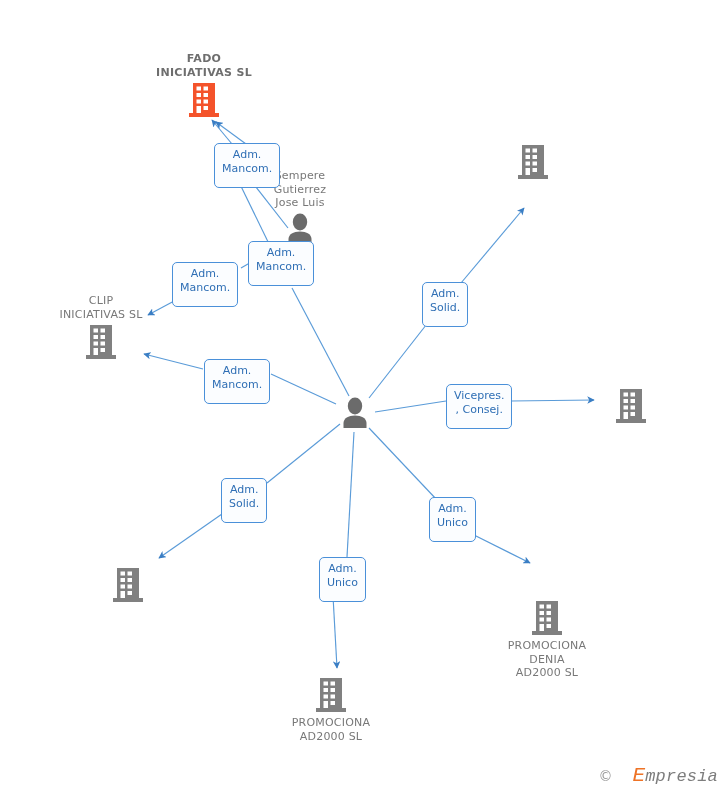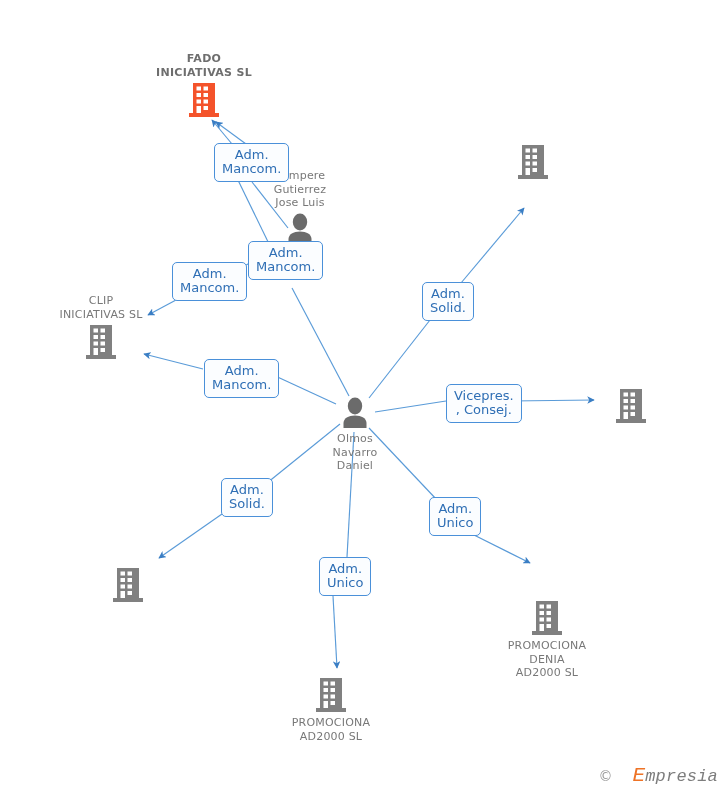--- a/index.html
+++ b/index.html
@@ -58,24 +58,24 @@
   .icon-wrap svg { display: inline-block; }
 
   
   .edge-label {
     position: absolute;
     z-index: 5;
     background: #fbfdff;
     border: 1px solid #4a90d9;
     border-radius: 5px;
     color: #2f6fb5;
-    font-size: 13px;
+    font-size: 11px;
     line-height: 14px;
     text-align: center;
-    padding: 4px 7px 5px 7px;
+    padding: 4px 7px 11px 7px;
     white-space: pre-line;
     box-sizing: border-box;
     box-shadow: 0 0 0 0 rgba(0,0,0,0);
   }
 
   
   #watermark {
     position: absolute;
     right: 10px;
     bottom: 8px;
@@ -200,23 +200,20 @@
             <rect x="15.5" y="17.5" width="4.5" height="4" fill="#ffffff"></rect>
             <rect x="8.5" y="24" width="4.5" height="7" fill="#ffffff"></rect>
             <rect x="15.5" y="24" width="4.5" height="4" fill="#ffffff"></rect>
           </svg></span>
       </div>
       <div class="node" style="left: 355px; top: 397px;">
         <span class="icon-wrap"><svg width="30" height="32" viewBox="0 0 30 32" xmlns="http://www.w3.org/2000/svg">
             <ellipse cx="15" cy="9" rx="7.2" ry="8.4" fill="#6b6b6b"></ellipse>
             <path d="M 3.5 31 L 3.5 26 C 3.5 21.2 8.4 18.4 15 18.4 C 21.6 18.4 26.5 21.2 26.5 26 L 26.5 31 Z" fill="#6b6b6b"></path>
           </svg></span>
-        <div class="node-label below">Olmos
-Navarro
-Daniel</div>
       </div>
       <div class="node" style="left: 631px; top: 388px;">
         <span class="icon-wrap"><svg width="32" height="36" viewBox="0 0 32 36" xmlns="http://www.w3.org/2000/svg">
             <rect x="5" y="1" width="22" height="30" fill="#808080"></rect>
             <rect x="1" y="31" width="30" height="4" fill="#808080"></rect>
             <rect x="8.5" y="4.5" width="4.5" height="4" fill="#ffffff"></rect>
             <rect x="15.5" y="4.5" width="4.5" height="4" fill="#ffffff"></rect>
             <rect x="8.5" y="11" width="4.5" height="4" fill="#ffffff"></rect>
             <rect x="15.5" y="11" width="4.5" height="4" fill="#ffffff"></rect>
             <rect x="8.5" y="17.5" width="4.5" height="4" fill="#ffffff"></rect>

